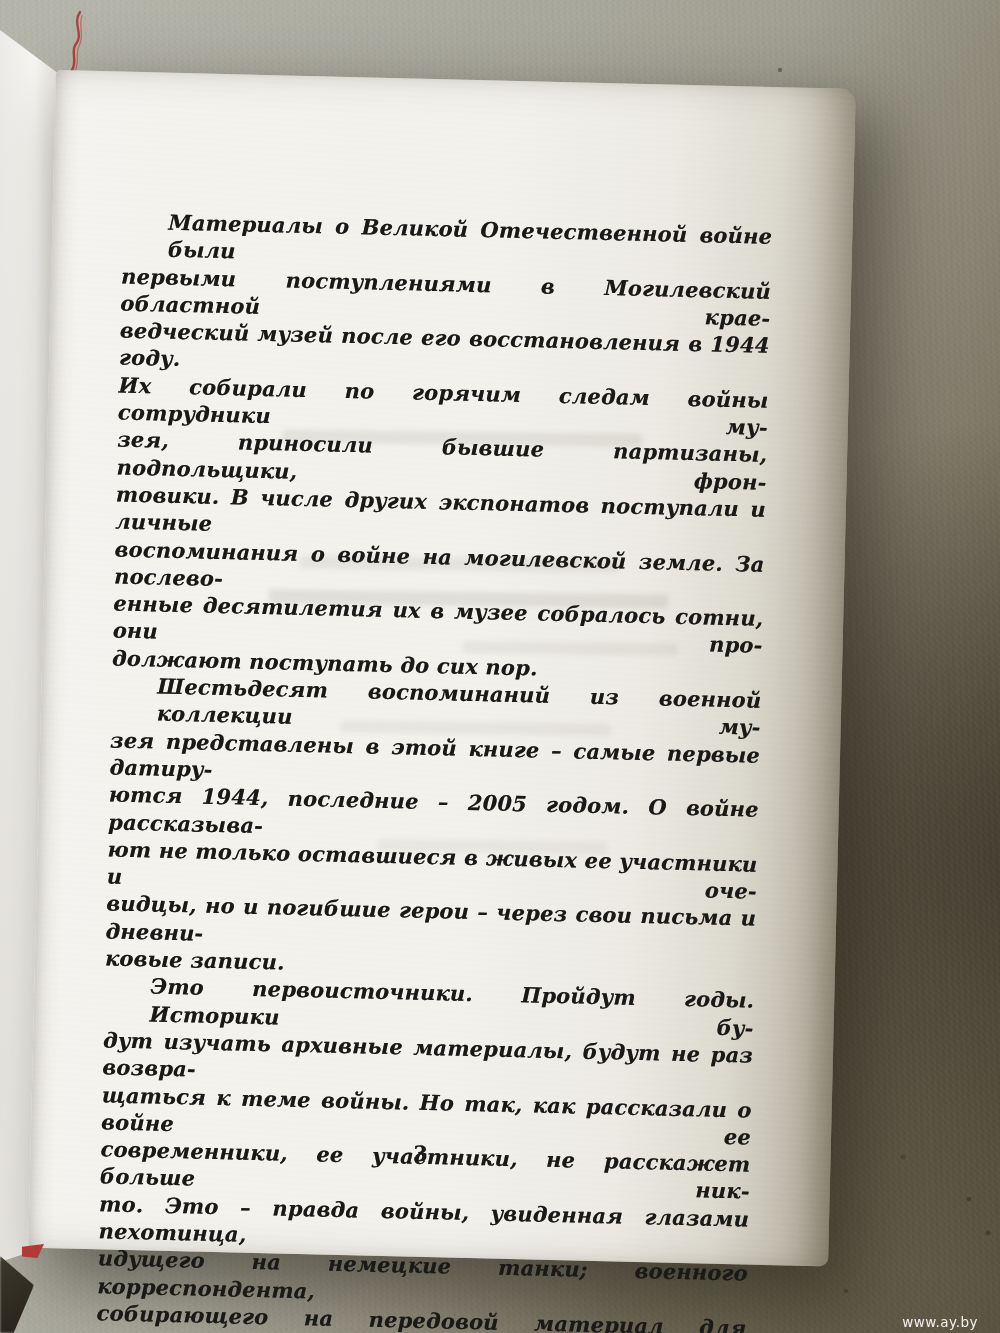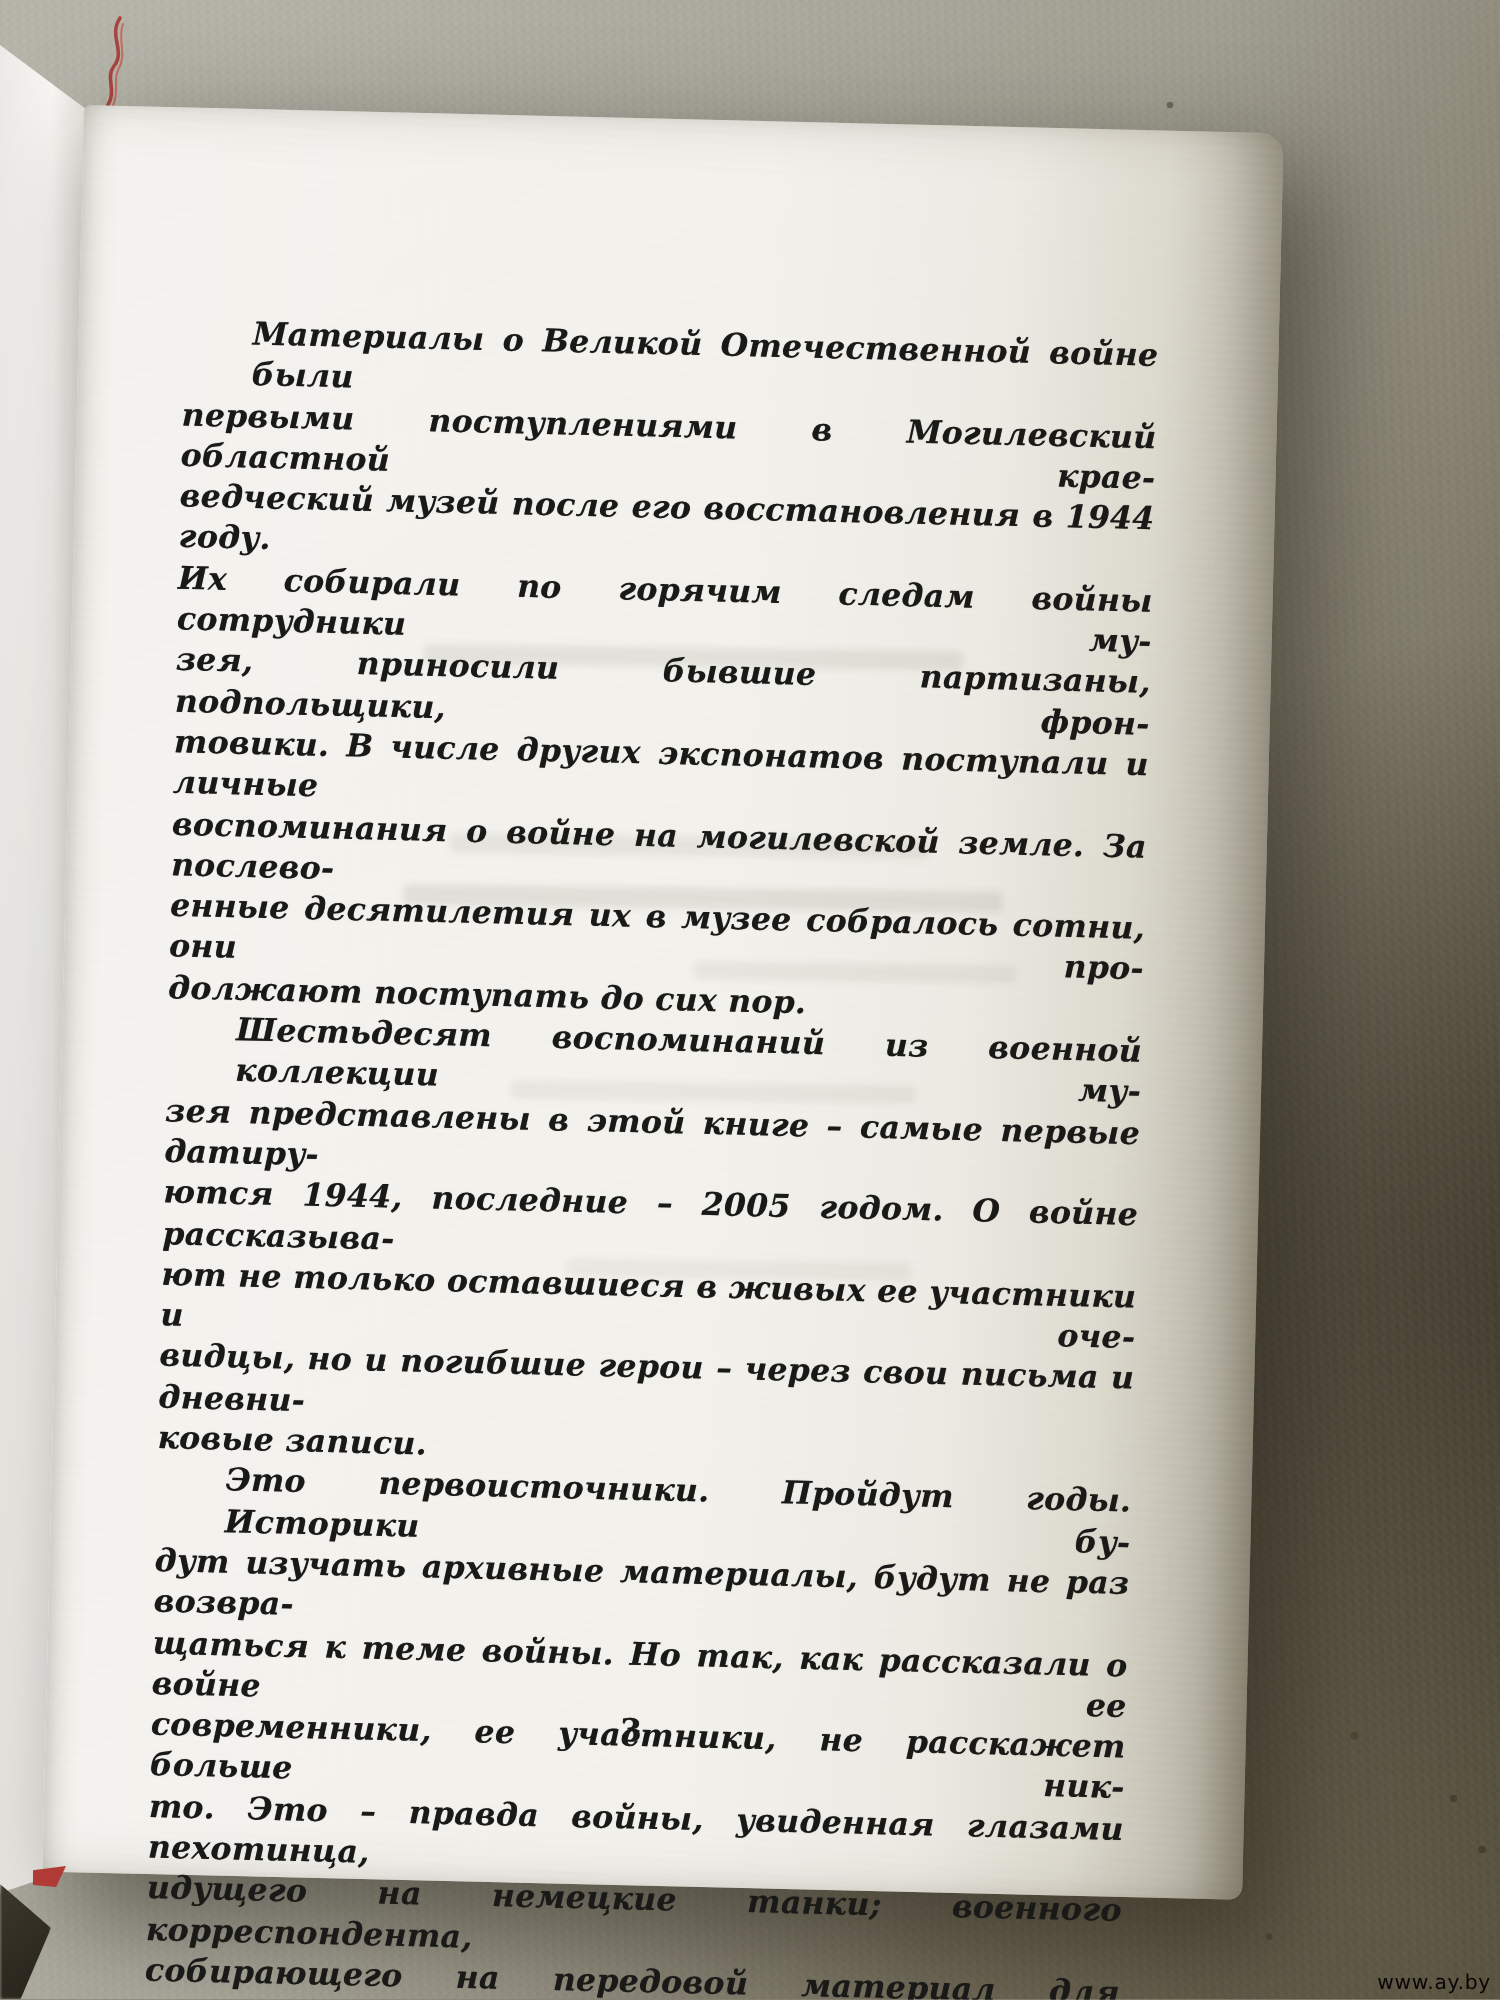--- a/index.html
+++ b/index.html
@@ -81,23 +81,23 @@
         text-shadow:0 0 .5px rgba(25,25,23,.55);}
   .line.pend{text-align-last:left;}
   .line.ind{padding-left:46px;}
   .page-number{
     position:absolute;left:355px;top:1062px;width:70px;text-align:center;
     color:#1b1b19;font-weight:700;font-style:normal;font-size:21px;
     text-shadow:0 0 .5px rgba(25,25,23,.5);
   }
   
   .watermark{
-    position:absolute;right:6px;bottom:3px;
+    position:absolute;right:22px;bottom:3px;
     font-family:"DejaVu Sans", sans-serif;font-size:13.5px;letter-spacing:.5px;
-    color:#000000;opacity:.92;
+    color:#ffffff;opacity:.92;
   }
 </style>
 </head>
 <body>
 
 <div class="bg"></div>
 <div class="bg-texture"></div>
 <div class="specks"></div>
 
 <div class="left-page"></div>

